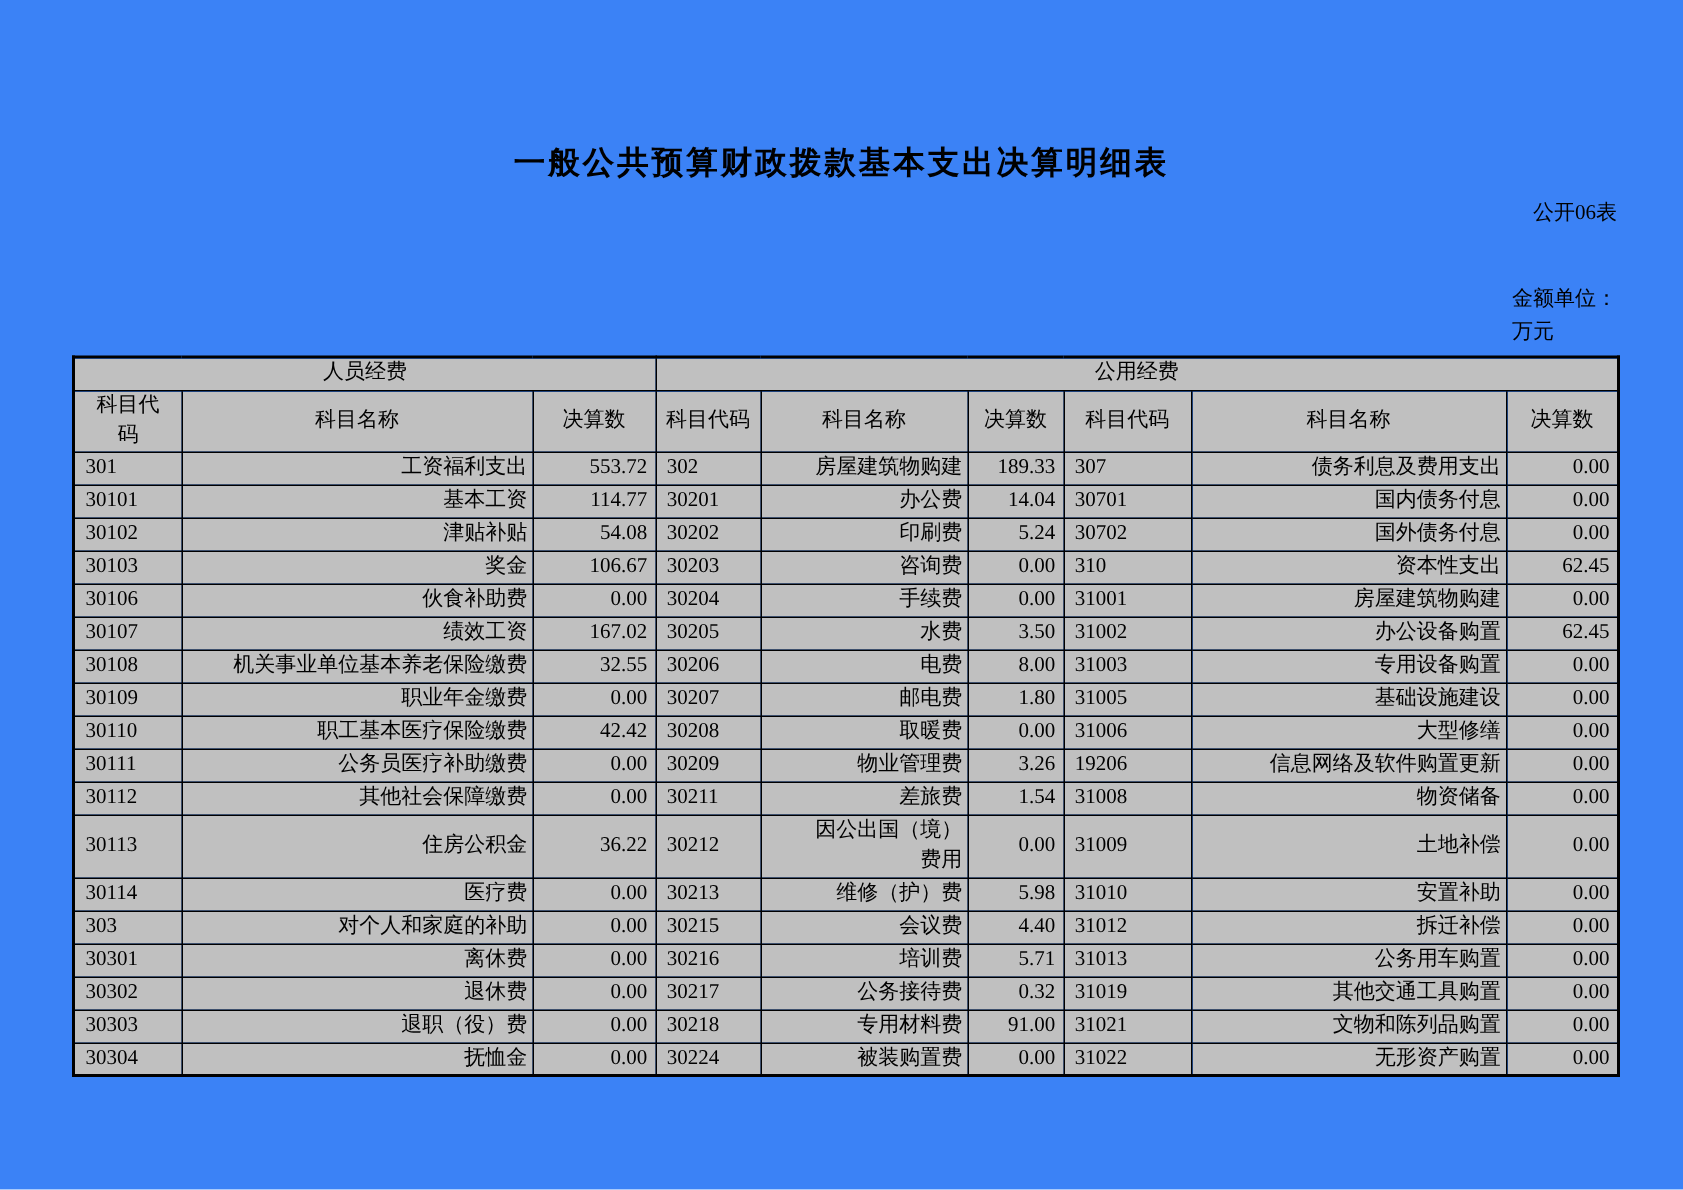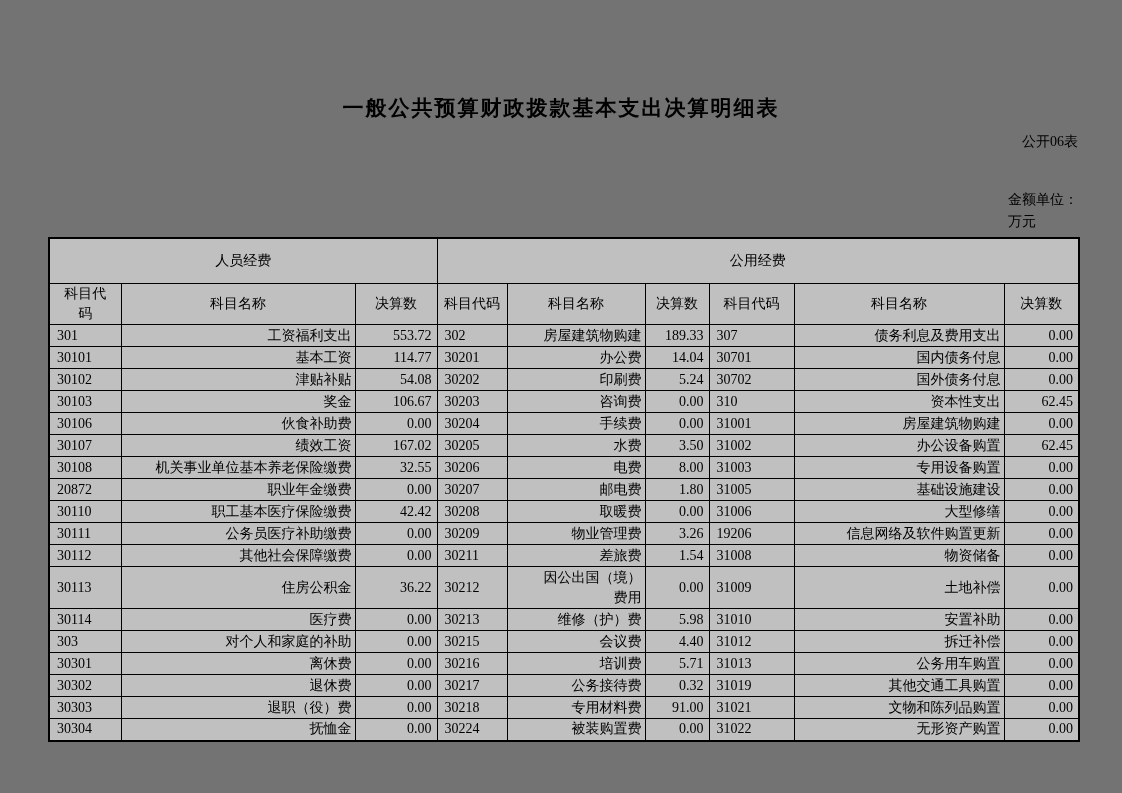--- a/index.html
+++ b/index.html
@@ -1,21 +1,21 @@
 <!DOCTYPE html>
 <html><head>
 <meta charset="utf-8">
 <style>
   * { box-sizing: border-box; }
   html, body { margin: 0; padding: 0; background: #ffffff; }
   .page {
     position: relative;
     width: 1122px;
     height: 793px;
-    background: #737373;
+    background: #3b82f6;
     color: #000;
     font-family: "Liberation Serif", "DejaVu Serif", serif;
     overflow: hidden;
   }
   .doc-title {
     position: absolute;
     top: 94px;
     left: 0;
     width: 100%;
     text-align: center;
@@ -59,21 +59,21 @@
     border: 2px solid #000;
     font-size: 14px;
   }
   table.budget th, table.budget td {
     border: 1px solid #000;
     background: #c0c0c0;
     font-weight: normal;
     overflow: hidden;
     line-height: 20px;
   }
-  thead tr.group-row th { height: 22px; text-align: center; padding: 12px; }
+  thead tr.group-row th { height: 22px; text-align: center; padding: 0; }
   thead tr.cols-row th { height: 38px; text-align: center; padding: 0 4px; }
   thead tr.cols-row th.wrap { padding: 0 9px; }
   tbody tr { height: 22px; }
   tbody tr.tall { height: 42px; }
   td.code  { text-align: left; padding: 0 4px 0 7px; }
   td.name  { text-align: right; padding: 0 3px 0 4px; }
   td.name.child { text-indent: 22px; }
   td.value { background: #ffffff; text-align: right; padding: 0 5px; }
 </style>
 </head>
@@ -192,21 +192,21 @@
           <td class="name child">机关事业单位基本养老保险缴费</td>
           <td class="value">32.55</td>
           <td class="code">30206</td>
           <td class="name child">电费</td>
           <td class="value">8.00</td>
           <td class="code">31003</td>
           <td class="name child">专用设备购置</td>
           <td class="value">0.00</td>
         </tr>
         <tr>
-          <td class="code">20872</td>
+          <td class="code">30109</td>
           <td class="name child">职业年金缴费</td>
           <td class="value">0.00</td>
           <td class="code">30207</td>
           <td class="name child">邮电费</td>
           <td class="value">1.80</td>
           <td class="code">31005</td>
           <td class="name child">基础设施建设</td>
           <td class="value">0.00</td>
         </tr>
         <tr>

